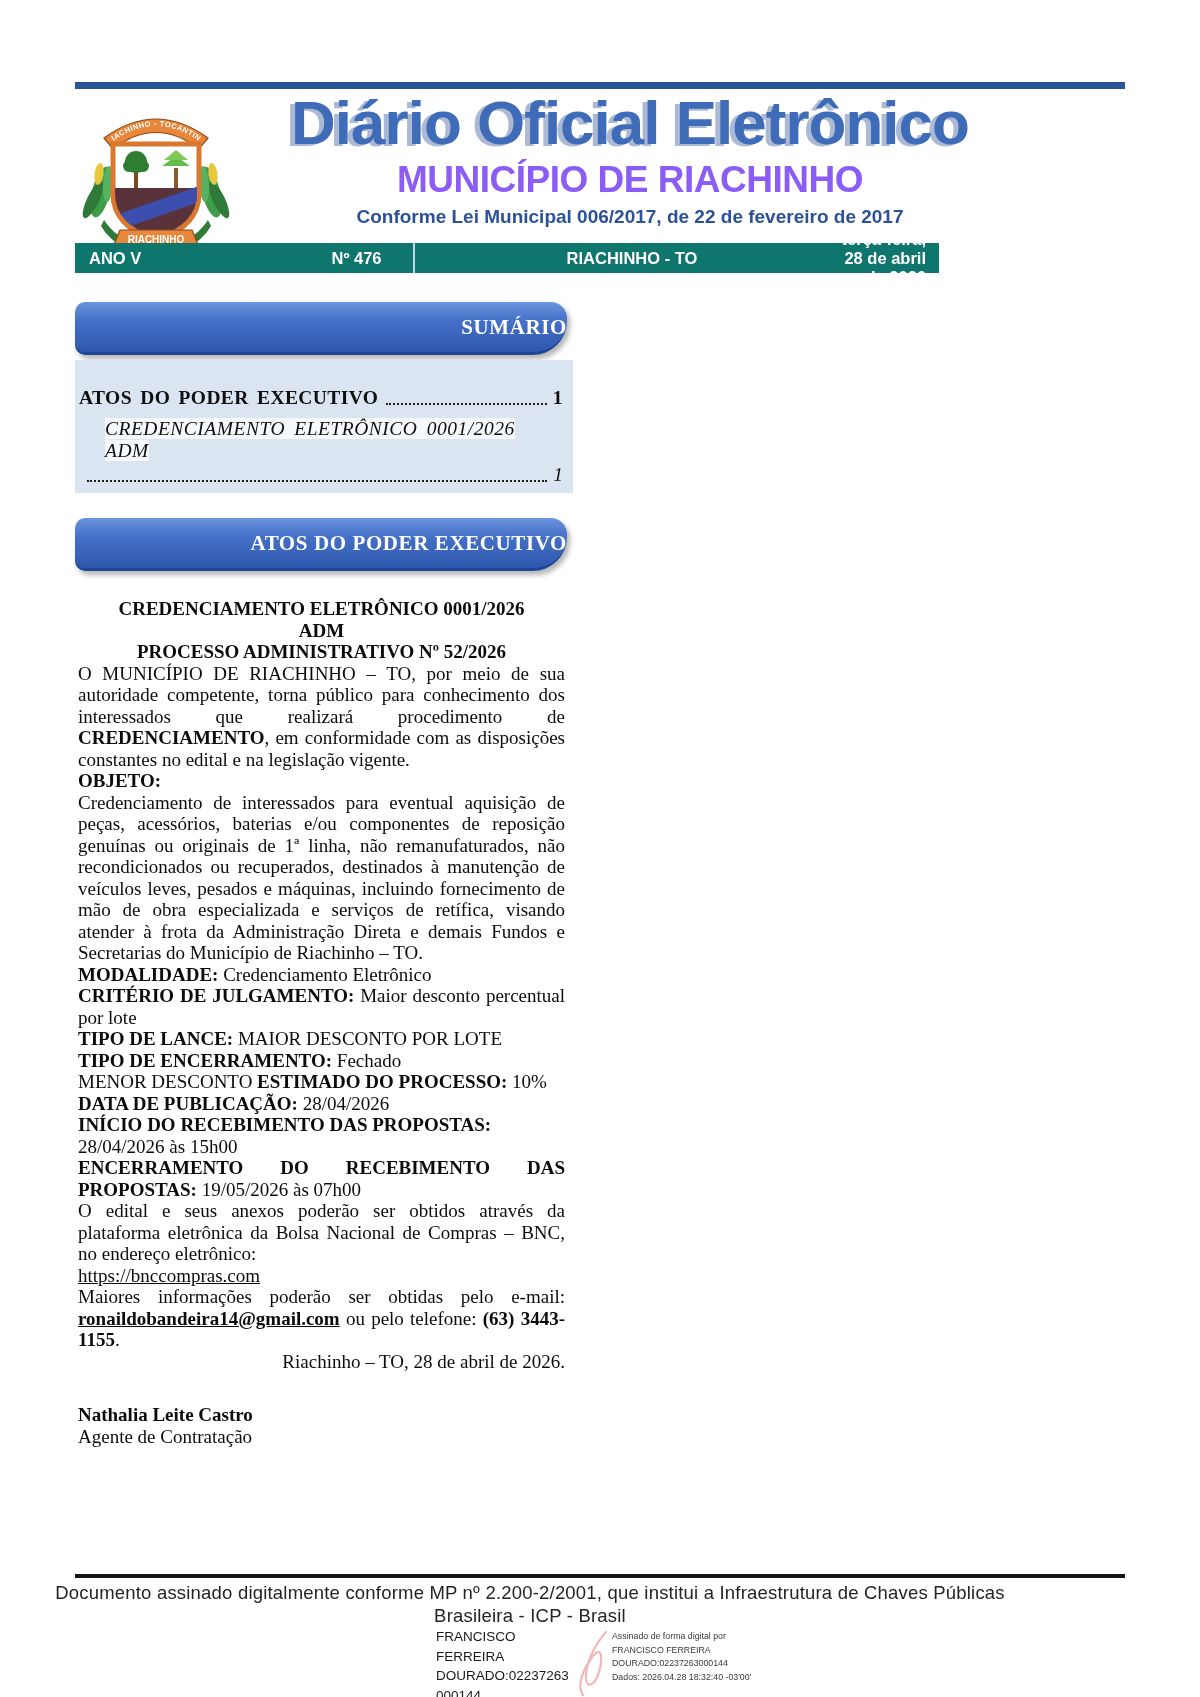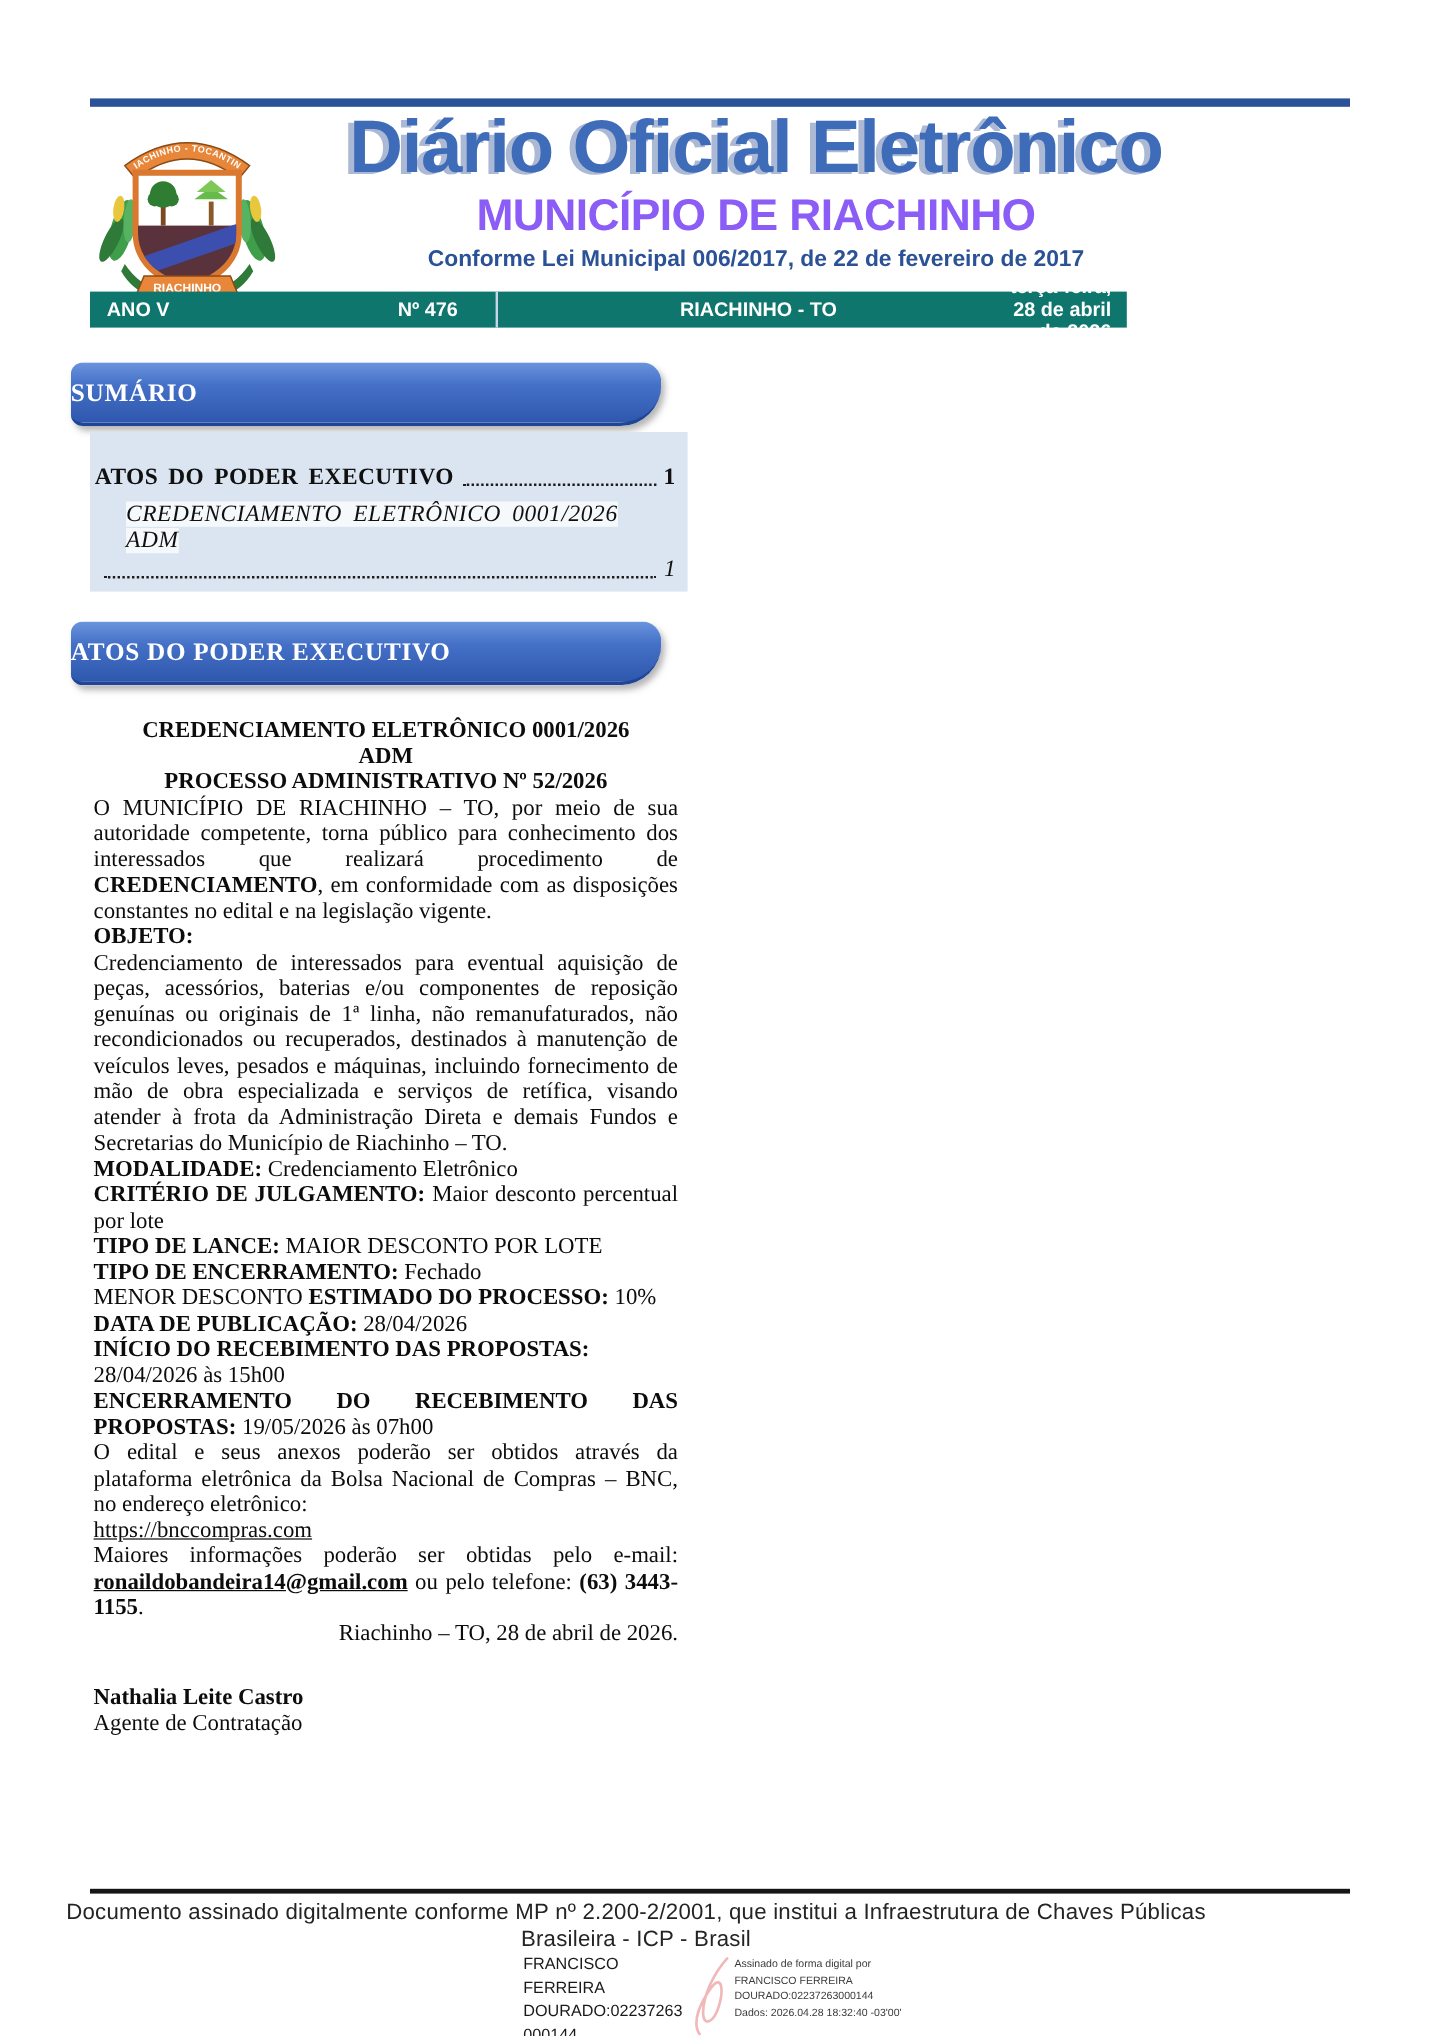--- a/index.html
+++ b/index.html
@@ -16,21 +16,21 @@
   .mast-law{font-size:19px;font-weight:bold;color:#2b5197;margin-top:5px;}
   .info-bar{left:75px;top:243px;width:864px;height:30px;background:#0f766e;display:flex;align-items:center;
             color:#ffffff;font-family:"Liberation Sans",sans-serif;font-weight:bold;font-size:16.5px;}
   .ib-year{width:225px;padding-left:14px;box-sizing:border-box;text-align:left;}
   .ib-edition{width:113px;text-align:center;}
   .ib-divider{width:2px;height:30px;background:#c9d4e8;}
   .ib-city{width:380px;text-align:center;padding-left:27px;}
   .ib-date{flex:1;text-align:right;padding-right:13px;}
 
   
-  .banner{left:59px;width:492px;height:50px;display:flex;align-items:center;justify-content:flex-start;
+  .banner{left:75px;width:492px;height:50px;display:flex;align-items:center;justify-content:flex-end;
           background:linear-gradient(180deg,#6b94dd 0%,#4470c7 38%,#2e58ad 100%);
           border-bottom:3px solid #1e4596;border-radius:10px 16px 34px 10px;
           box-shadow:3px 4px 5px rgba(110,110,110,0.5);}
   .banner span{color:#ffffff;font-family:"Liberation Serif",serif;font-weight:bold;font-size:21px;letter-spacing:0.6px;}
   .banner-sumario{top:302px;}
   .banner-atos{top:518px;}
 
   
   .summary-box{left:75px;top:360px;width:498px;height:133px;background:#dbe5f2;box-sizing:border-box;
                padding:27px 10px 0 4px;font-size:19.5px;color:#101010;}

